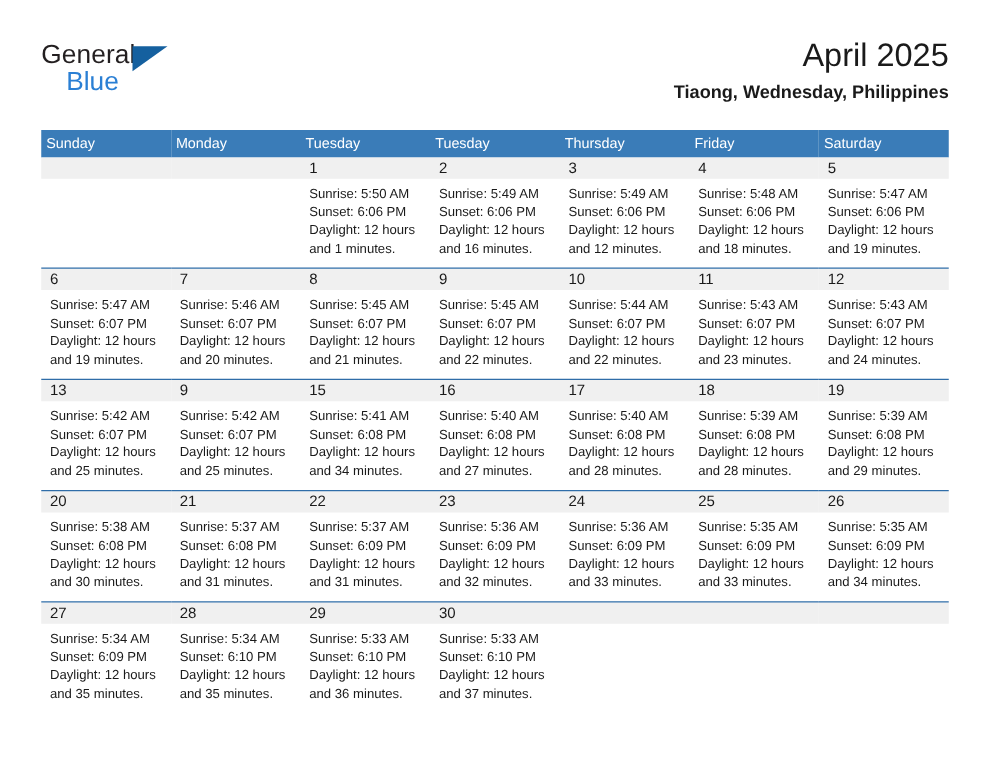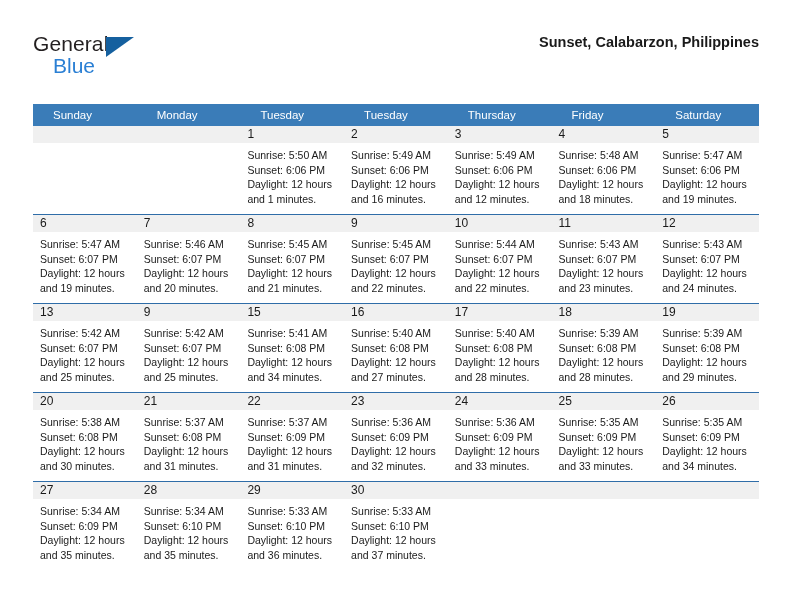--- a/index.html
+++ b/index.html
@@ -99,21 +99,21 @@
     border-collapse: collapse;
     table-layout: fixed;
   }
 
   .cal-table th {
     background: #3a7cb8;
     color: #ffffff;
     font-size: 11.5px;
     font-weight: normal;
     text-align: left;
-    padding: 4px 0 5px 20px;
+    padding: 4px 0 5px 4px;
     height: 13px;
     border: none;
   }
 
   .week-row > td {
     padding: 0;
     vertical-align: top;
     border: none;
     border-top: 1.5px solid #2f6da8;
     height: 88px;
@@ -151,21 +151,22 @@
 
   <div class="header">
 
     <div class="logo">
       <span class="logo-general">General</span>
       <span class="logo-triangle"></span>
       <span class="logo-blue">Blue</span>
     </div>
 
     <div class="title-block">
-      <div class="title-sub">Sunset, Calabarzon, Philippines</div>
+      <div class="title-main">April 2025</div>
+      <div class="title-sub">Tiaong, Wednesday, Philippines</div>
     </div>
 
   </div>
 
   <div class="calendar">
     <table class="cal-table">
       <thead>
         <tr id="weekday-row">
             <th>Sunday</th>
             <th>Monday</th>

